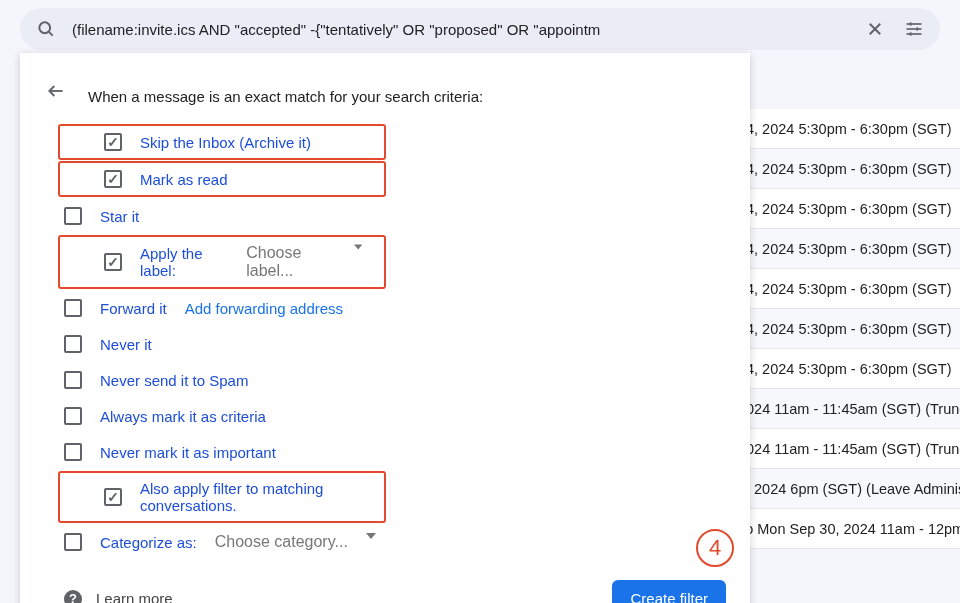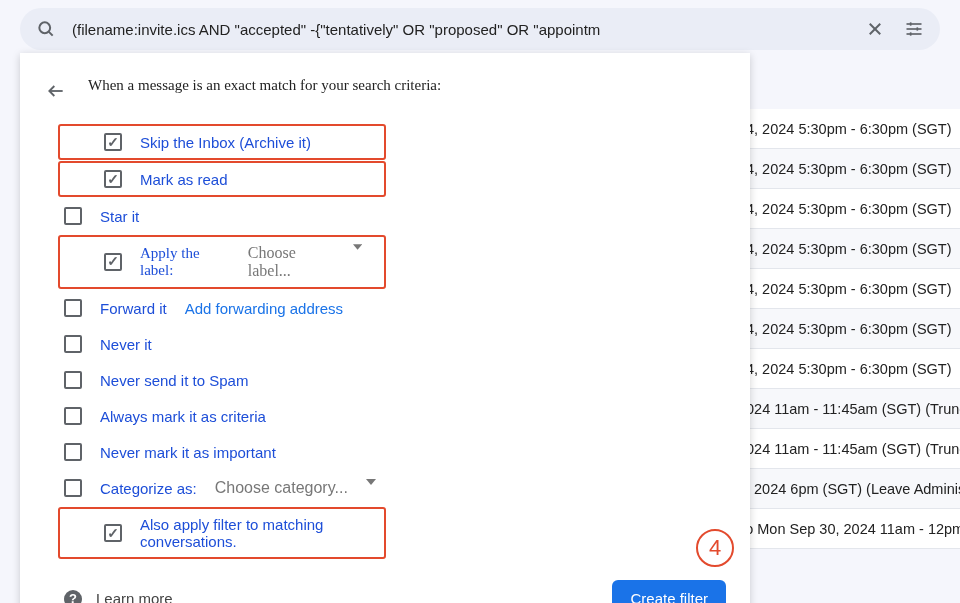--- a/index.html
+++ b/index.html
@@ -48,24 +48,23 @@
       top: 53px;
       left: 20px;
       width: 730px;
       background: #fff;
       box-shadow: 0 2px 8px rgba(0,0,0,0.18);
       padding: 24px 0 18px 0;
       z-index: 10;
     }
     .panel-header {
       display: flex;
-      align-items: flex-start;
+      align-items: flex-end;
       padding: 0 22px 18px 22px;
       gap: 18px;
-      font-family: Liberation Serif, serif;
     }
     .panel-header span {
       font-size: 15px;
       color: #222;
     }
     .option-row {
       display: flex;
       align-items: center;
       padding: 7px 22px 7px 44px;
       gap: 18px;
@@ -240,21 +239,21 @@
   <div class="option-row highlight-box" style="margin-left:38px; margin-right:364px;">
     <span class="checkbox checked"></span>
     <span class="option-label">Mark as read</span>
   </div>
 
   <div class="option-row">
     <span class="checkbox"></span>
     <span class="option-label">Star it</span>
   </div>
 
-  <div class="option-row highlight-box" style="margin-left:38px; margin-right:364px;font-family:Liberation Serif, serif;">
+  <div class="option-row highlight-box" style="margin-left:38px; margin-right:364px;">
     <span class="checkbox checked"></span>
     <span class="option-label">Apply the label:</span>
     <span class="dropdown-text">
       <span>Choose label...</span>
       <svg width="10" height="6" viewBox="0 0 10 6">
           <polygon points="0,0 10,0 5,6" fill="#777"></polygon>
         </svg>
     </span>
   </div>
 
@@ -277,36 +276,36 @@
   <div class="option-row">
     <span class="checkbox"></span>
     <span class="option-label">Always mark it as criteria</span>
   </div>
 
   <div class="option-row">
     <span class="checkbox"></span>
     <span class="option-label">Never mark it as important</span>
   </div>
 
+  <div class="option-row highlight-box" style="margin-left:38px; margin-right:364px;">
+    <span class="checkbox checked"></span>
+    <span class="option-label">Also apply filter to matching conversations.</span>
+  </div>
+
   <div class="option-row">
     <span class="checkbox"></span>
     <span class="option-label">Categorize as:</span>
     <span class="dropdown-text">
       <span>Choose category...</span>
       <svg width="10" height="6" viewBox="0 0 10 6">
           <polygon points="0,0 10,0 5,6" fill="#777"></polygon>
         </svg>
     </span>
   </div>
 
-  <div class="option-row highlight-box" style="margin-left:38px; margin-right:364px;">
-    <span class="checkbox checked"></span>
-    <span class="option-label">Also apply filter to matching conversations.</span>
-  </div>
-
   <div class="step-badge">4</div>
 
   <div class="footer-row">
     <div class="footer-left">
       <span class="help-icon">?</span>
       <span class="option-label" style="color:#444">Learn more</span>
     </div>
     <button class="create-btn">Create filter</button>
   </div>
 </div>

